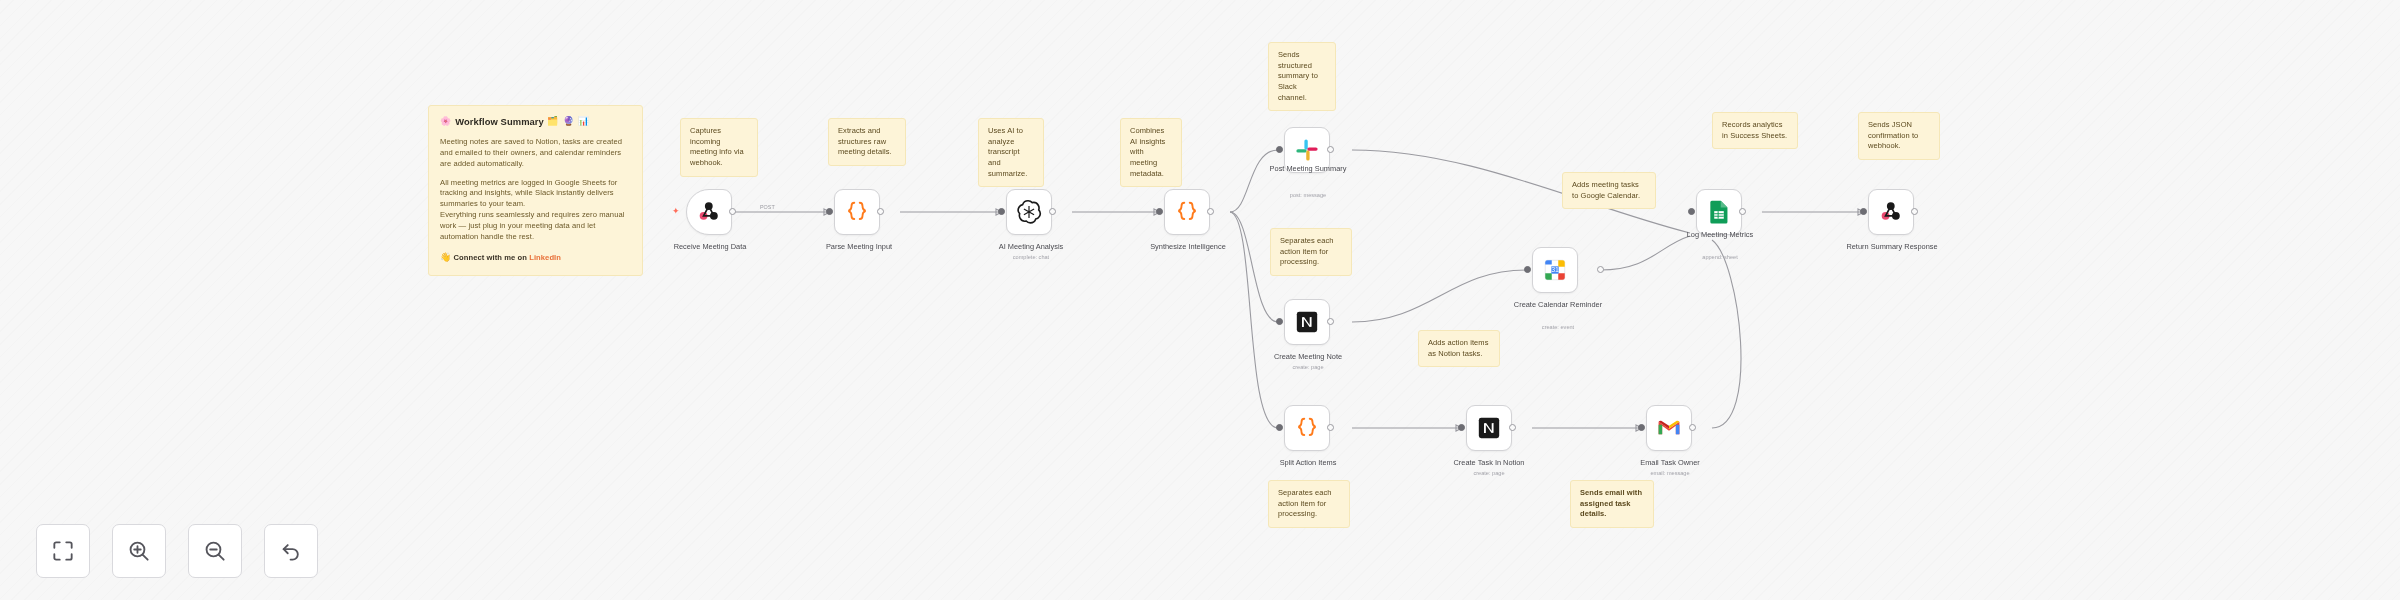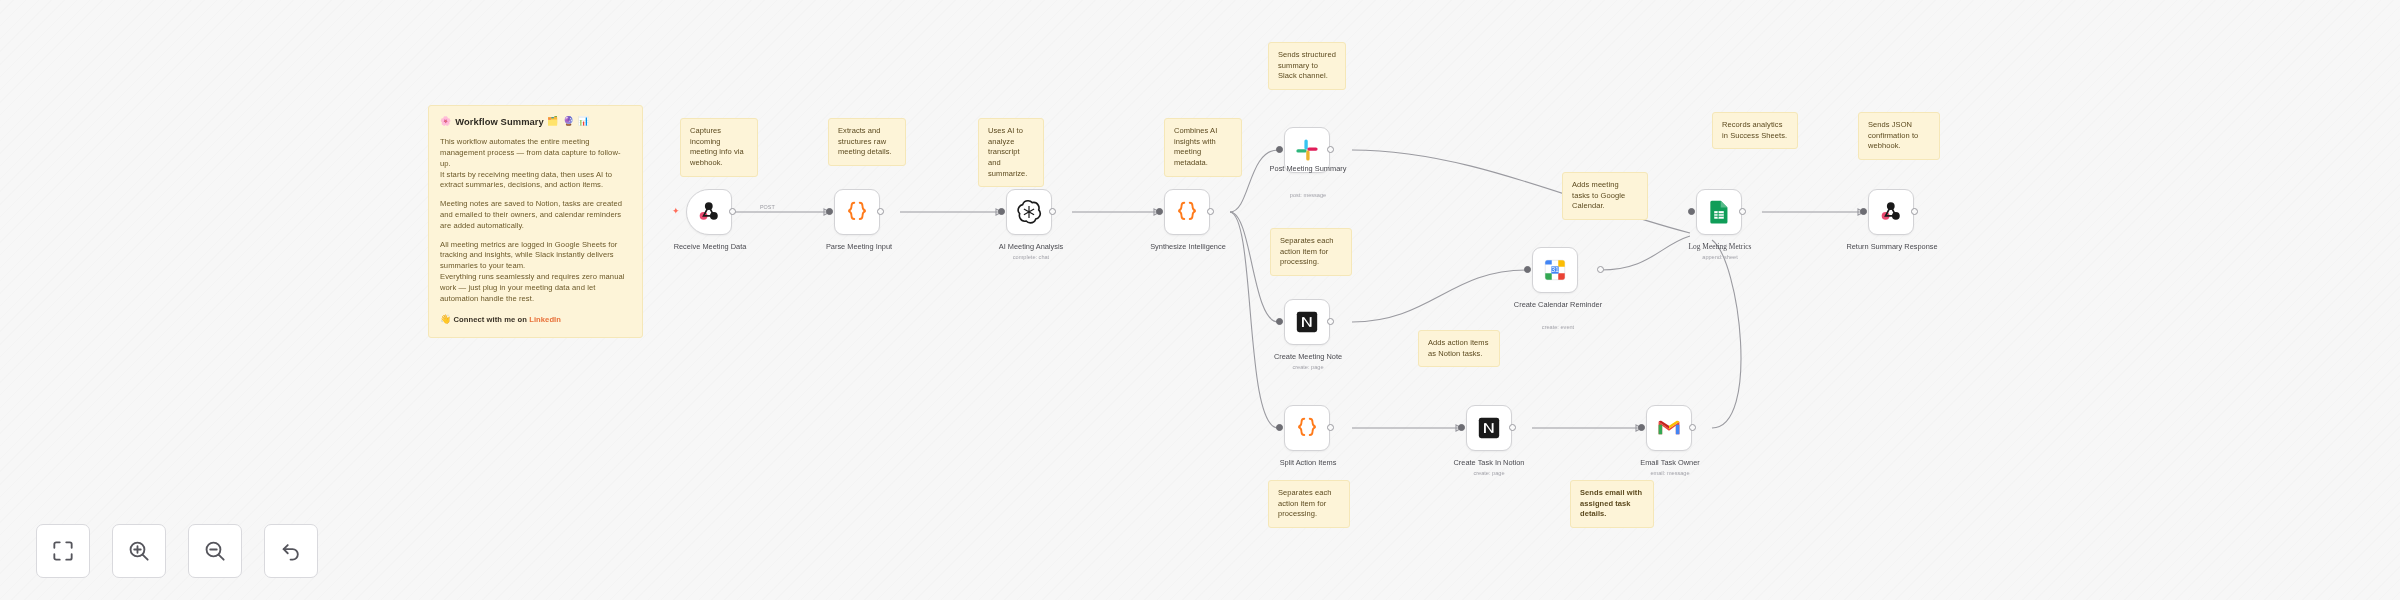--- a/index.html
+++ b/index.html
@@ -174,40 +174,38 @@
   </svg>
 
   <div class="sticky summary-note" style="left:428px; top:105px;">
     <div class="summary-title">
       <span class="emoji">🌸</span>
       <span>Workflow Summary</span>
       <span class="emoji">🗂️</span>
       <span class="emoji">🔮</span>
       <span class="emoji">📊</span>
     </div>
-    <div class="summary-para" style="white-space:pre-line">This workflow automates the entire meeting management process — from data capture to follow-up.
-It starts by receiving meeting data, then uses AI to extract summaries, decisions, and action items.</div>
     <div class="summary-para" style="white-space:pre-line">Meeting notes are saved to Notion, tasks are created and emailed to their owners, and calendar reminders are added automatically.</div>
     <div class="summary-para" style="white-space:pre-line">All meeting metrics are logged in Google Sheets for tracking and insights, while Slack instantly delivers summaries to your team.
 Everything runs seamlessly and requires zero manual work — just plug in your meeting data and let automation handle the rest.</div>
     <div class="summary-footer">
       <span class="emoji">👋</span>
       <span>Connect with me on</span>
       <span class="lnk">LinkedIn</span>
     </div>
   </div>
 
   <div class="sticky small" style="left:680px; top:118px; width:78px;">Captures incoming meeting info via webhook.</div>
   <div class="sticky small" style="left:828px; top:118px; width:78px;">Extracts and structures raw meeting details.</div>
   <div class="sticky small" style="left:978px; top:118px; width:66px;">Uses AI to analyze transcript and summarize.</div>
-  <div class="sticky small" style="left:1164px; top:118px; width:78px;">Combines AI insights with meeting metadata.</div>
-  <div class="sticky small" style="left:1268px; top:42px; width:78px;">Sends structured summary to Slack channel.</div>
+  <div class="sticky small" style="left:1120px; top:118px; width:62px;">Combines AI insights with meeting metadata.</div>
+  <div class="sticky small" style="left:1268px; top:42px; width:68px;">Sends structured summary to Slack channel.</div>
   <div class="sticky small" style="left:1270px; top:228px; width:82px;">Separates each action item for processing.</div>
   <div class="sticky small" style="left:1418px; top:330px; width:82px;">Adds action items as Notion tasks.</div>
-  <div class="sticky small" style="left:1562px; top:172px; width:86px;">Adds meeting tasks to Google Calendar.</div>
+  <div class="sticky small" style="left:1562px; top:172px; width:94px;">Adds meeting tasks to Google Calendar.</div>
   <div class="sticky small" style="left:1268px; top:480px; width:82px;">Separates each action item for processing.</div>
   <div class="sticky small" style="left:1570px; top:480px; width:84px;font-weight:bold;">Sends email with assigned task details.</div>
   <div class="sticky small" style="left:1712px; top:112px; width:86px;">Records analytics in Success Sheets.</div>
   <div class="sticky small" style="left:1858px; top:112px; width:82px;">Sends JSON confirmation to webhook.</div>
 
   <span class="trigger-spark" style="left:672px; top:207px;">✦</span>
   <div class="node trigger" style="left:686px; top:189px;">
     <svg class="gfx" viewBox="0 0 24 24">
       <circle cx="7" cy="15.5" r="3.6" fill="#ea4b71"></circle>
       <circle cx="16.5" cy="15.5" r="3.6" fill="#1a1a1a"></circle>
@@ -328,21 +326,21 @@
   <div class="port in" style="left:1688px; top:208px;"></div>
   <div class="node" style="left:1696px; top:189px;">
     <svg class="gfx" viewBox="0 0 24 24">
       <path d="M5.4 1.6h8.2l6.2 6.2v13.4a1.4 1.4 0 0 1-1.4 1.4H5.4A1.4 1.4 0 0 1 4 21.2V3A1.4 1.4 0 0 1 5.4 1.6Z" fill="#0f9d58"></path>
       <path d="M13.6 1.6 19.8 7.8h-6.2Z" fill="#57bb8a"></path>
       <rect x="7.6" y="11.2" width="8.8" height="7" fill="#ffffff"></rect>
       <path d="M7.6 13.6h8.8M7.6 15.9h8.8M11.2 11.2v7" stroke="#0f9d58" stroke-width=".9"></path>
     </svg>
   </div>
   <div class="port" style="left:1739px; top:208px;"></div>
-  <div class="node-label" style="left:1652px; top:242px; width:136px;font-family:Liberation Serif, serif;">Log Meeting Metrics</div>
+  <div class="node-label" style="left:1652px; top:230px; width:136px;">Log Meeting Metrics</div>
   <div class="node-sub" style="left:1652px; top:254px; width:136px;">append: sheet</div>
 
   <div class="port in" style="left:1860px; top:208px;"></div>
   <div class="node" style="left:1868px; top:189px;">
     <svg class="gfx" viewBox="0 0 24 24">
       <circle cx="7" cy="15.5" r="3.6" fill="#ea4b71"></circle>
       <circle cx="16.5" cy="15.5" r="3.6" fill="#1a1a1a"></circle>
       <circle cx="11.8" cy="6.5" r="3.6" fill="#1a1a1a"></circle>
       <path d="M11.8 6.5 L7 15.5 L16.5 15.5 Z" fill="none" stroke="#1a1a1a" stroke-width="1.6"></path>
     </svg>

